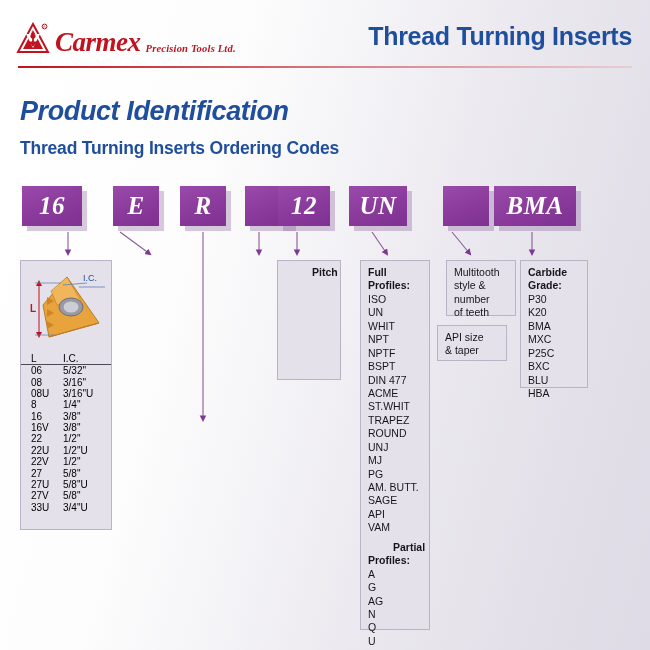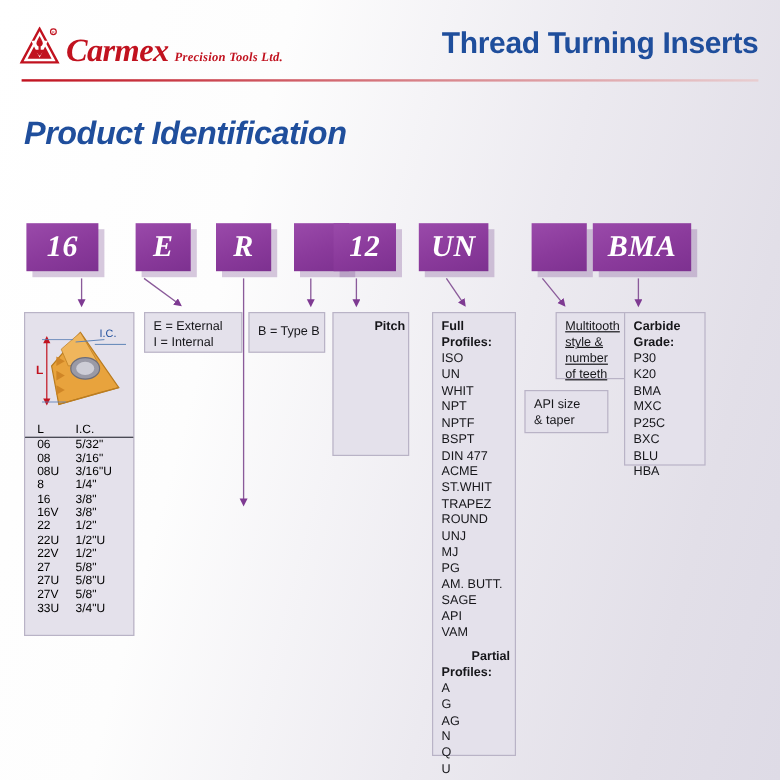--- a/index.html
+++ b/index.html
@@ -129,20 +129,21 @@
           <circle cx="28.5" cy="4.5" r="2.4" fill="none" stroke="#c1121f" stroke-width="1"></circle>
           <text x="28.5" y="6" font-size="3.4" fill="#c1121f" text-anchor="middle" font-family="DejaVu Sans">R</text>
         </svg>
       </div>
       <div id="logo-name">Carmex</div>
       <div id="logo-sub">Precision Tools Ltd.</div>
     </div>
     <div id="header-title">Thread Turning Inserts</div>
     <div id="header-rule"></div>
   </div>
+  <div id="title-sub">Thread Turning Inserts Ordering Codes</div>
 
   <div class="code-box" style="left:22px;  top:186px; width:60px; height:40px;">16</div>
   <div class="code-box" style="left:113px; top:186px; width:46px; height:40px;">E</div>
   <div class="code-box" style="left:180px; top:186px; width:46px; height:40px;">R</div>
   <div class="code-box" style="left:245px; top:186px; width:46px; height:40px;"></div>
   <div class="code-box" style="left:278px; top:186px; width:52px; height:40px;">12</div>
   <div class="code-box" style="left:349px; top:186px; width:58px; height:40px;">UN</div>
   <div class="code-box" style="left:443px; top:186px; width:46px; height:40px;"></div>
   <div class="code-box" style="left:494px; top:186px; width:82px; height:40px;">BMA</div>
 
@@ -248,28 +249,21 @@
             <td class="c2">5/8"</td>
           </tr>
           <tr>
             <td class="c1">33U</td>
             <td class="c2">3/4"U</td>
           </tr>
         </tbody>
     </table>
   </div>
 
-  <div class="detail-box" style="left:120px; top:260px; width:82px; height:34px;">
-    <div class="db-line">E = External</div>
-    <div class="db-line">I  = Internal</div>
-  </div>
-
-  <div class="detail-box" style="left:207px; top:260px; width:64px; height:34px; display:flex; align-items:center;">
-    <div class="db-line">B = Type B</div>
-  </div>
+
 
 
   <div class="detail-box" style="left:277px; top:260px; width:64px; height:120px;padding-left:34px;">
     <div class="db-title">Pitch</div>
   </div>
 
   <div class="detail-box" style="left:360px; top:260px; width:70px; height:370px;">
     <div class="db-title">Full</div>
     <div class="db-title">Profiles:</div>
     <div id="full-profiles">
@@ -297,21 +291,21 @@
     <div id="partial-profiles">
         <div class="list-line">A</div>
         <div class="list-line">G</div>
         <div class="list-line">AG</div>
         <div class="list-line">N</div>
         <div class="list-line">Q</div>
         <div class="list-line">U</div>
       </div>
   </div>
 
-  <div class="detail-box" style="left:463px; top:260px; width:70px; height:56px;text-decoration:underline;">
+  <div class="detail-box" style="left:446px; top:260px; width:70px; height:56px;">
     <div id="multitooth-lines">
         <div class="list-line">Multitooth</div>
         <div class="list-line">style &amp;</div>
         <div class="list-line">number</div>
         <div class="list-line">of teeth</div>
       </div>
   </div>
 
   <div class="detail-box" style="left:437px; top:325px; width:70px; height:36px;">
     <div id="api-lines">

